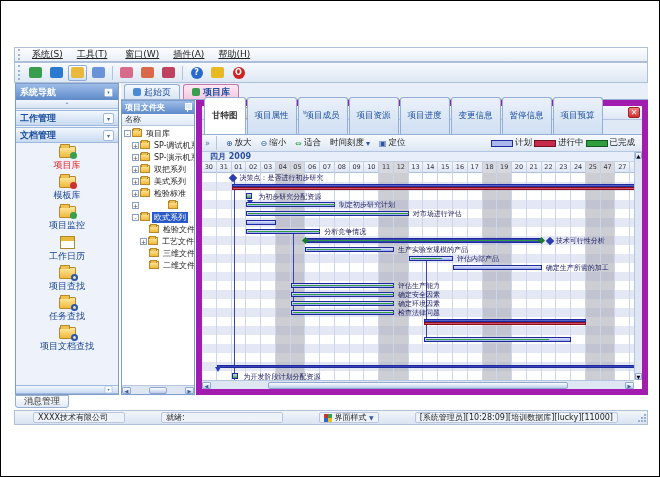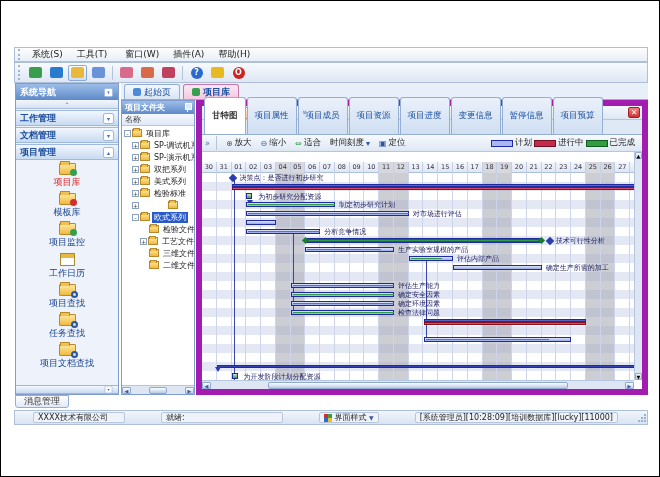--- a/index.html
+++ b/index.html
@@ -2,21 +2,21 @@
 <html><head>
 <meta charset="utf-8">
 <style>
   html,body{margin:0;padding:0;background:#fff;}
   *{box-sizing:border-box;font-family:"DejaVu Sans","Liberation Sans",sans-serif;}
   #app{position:relative;width:660px;height:477px;background:#fff;border:1px solid #000;overflow:hidden;}
 
   
   .menubar{position:absolute;left:13px;top:46px;width:634px;height:15px;background:linear-gradient(#fdfdfe,#e9eef7);border:1px solid #aebfd8;display:flex;align-items:center;font-size:9px;color:#222;}
   .grip{width:4px;height:80%;border-left:2px dotted #9fb2cf;margin:0 3px;}
-  .menu-item{padding:1px 7px;cursor:default;}
+  .menu-item{padding:1px 7px;cursor:default;text-decoration:underline;}
   .menu-sep{width:1px;height:10px;background:#c2cfe2;margin:0 2px;}
   .toolbar{position:absolute;left:13px;top:61px;width:634px;height:21px;background:linear-gradient(#f7fafd,#dde7f4);border:1px solid #aebfd8;display:flex;align-items:center;}
   .tbicon{width:19px;height:16px;margin:0 1px;border-radius:2px;position:relative;display:flex;align-items:center;justify-content:center;font-size:9px;font-weight:bold;color:#fff;}
   .tb-sep{width:1px;height:14px;background:#b5c4da;margin:0 3px;}
   .ic-box{width:13px;height:11px;border-radius:2px;}
 
   
   .sidebar{position:absolute;left:14px;top:82px;width:104px;height:312px;background:#eef3fb;border:1px solid #7f9ccd;display:flex;flex-direction:column;}
   .side-title{height:16px;background:linear-gradient(#9dbdе8,#628bc8);background:linear-gradient(#9dbde8,#5e8ac9);color:#fff;font-size:9px;font-weight:bold;display:flex;align-items:center;padding:0 4px;justify-content:space-between;}
   .side-collapse{height:9px;background:linear-gradient(#f3f7fc,#d6e2f3);border-bottom:1px solid #aabdd9;display:flex;align-items:center;justify-content:center;font-size:6px;color:#4a6ea8;}
@@ -171,24 +171,20 @@
     <div class="side-collapse">⌃</div>
     <div class="side-groups">
         <div class="side-group">
           <span>工作管理</span>
           <span class="chev">▾</span>
         </div>
         <div class="side-group">
           <span>文档管理</span>
           <span class="chev">▾</span>
         </div>
-        <div class="side-group">
-          <span>项目管理</span>
-          <span class="chev">▴</span>
-        </div>
       </div>
     <div class="side-items">
         <div class="side-item active">
           <span class="fold">
             <span class="ovl" style="background: rgb(58, 158, 79);"></span>
           </span>
           <div class="lbl">项目库</div>
         </div>
         <div class="side-item">
           <span class="fold">
@@ -390,20 +386,21 @@
             <span class="lgbar" style="background: rgb(198, 42, 74); border-color: rgb(112, 16, 32);"></span>
             <span>进行中</span>
           </span>
           <span class="lg">
             <span class="lgbar" style="background: rgb(47, 158, 63); border-color: rgb(20, 90, 32);"></span>
             <span>已完成</span>
           </span>
         </span>
     </div>
     <div class="chart">
+      <div class="monthrow">四月 2009</div>
       <div class="dayrow">
           <span class="daycell" style="left: 0px; width: 14.7667px;">30</span>
           <span class="daycell" style="left: 14.7667px; width: 14.7667px;">31</span>
           <span class="daycell" style="left: 29.5333px; width: 14.7667px;">01</span>
           <span class="daycell" style="left: 44.3px; width: 14.7667px;">02</span>
           <span class="daycell" style="left: 59.0667px; width: 14.7667px;">03</span>
           <span class="daycell we" style="left: 73.8333px; width: 14.7667px;">04</span>
           <span class="daycell we" style="left: 88.6px; width: 14.7667px;">05</span>
           <span class="daycell" style="left: 103.367px; width: 14.7667px;">06</span>
           <span class="daycell" style="left: 118.133px; width: 14.7667px;">07</span>
@@ -418,21 +415,21 @@
           <span class="daycell" style="left: 251.033px; width: 14.7667px;">16</span>
           <span class="daycell" style="left: 265.8px; width: 14.7667px;">17</span>
           <span class="daycell we" style="left: 280.567px; width: 14.7667px;">18</span>
           <span class="daycell we" style="left: 295.333px; width: 14.7667px;">19</span>
           <span class="daycell" style="left: 310.1px; width: 14.7667px;">20</span>
           <span class="daycell" style="left: 324.867px; width: 14.7667px;">21</span>
           <span class="daycell" style="left: 339.633px; width: 14.7667px;">22</span>
           <span class="daycell" style="left: 354.4px; width: 14.7667px;">23</span>
           <span class="daycell" style="left: 369.167px; width: 14.7667px;">24</span>
           <span class="daycell we" style="left: 383.933px; width: 14.7667px;">25</span>
-          <span class="daycell we" style="left: 398.7px; width: 14.7667px;">26</span>
+          <span class="daycell we" style="left: 398.7px; width: 14.7667px;">47</span>
           <span class="daycell" style="left: 413.467px; width: 14.7667px;">27</span>
           <span class="daycell" style="left: 446px; width: 14.7667px;">28</span>
         </div>
       <div class="grid">
           <div class="stripe" style="top: 9px;"></div>
           <div class="stripe" style="top: 27px;"></div>
           <div class="stripe" style="top: 45px;"></div>
           <div class="stripe" style="top: 63px;"></div>
           <div class="stripe" style="top: 81px;"></div>
           <div class="stripe" style="top: 99px;"></div>

